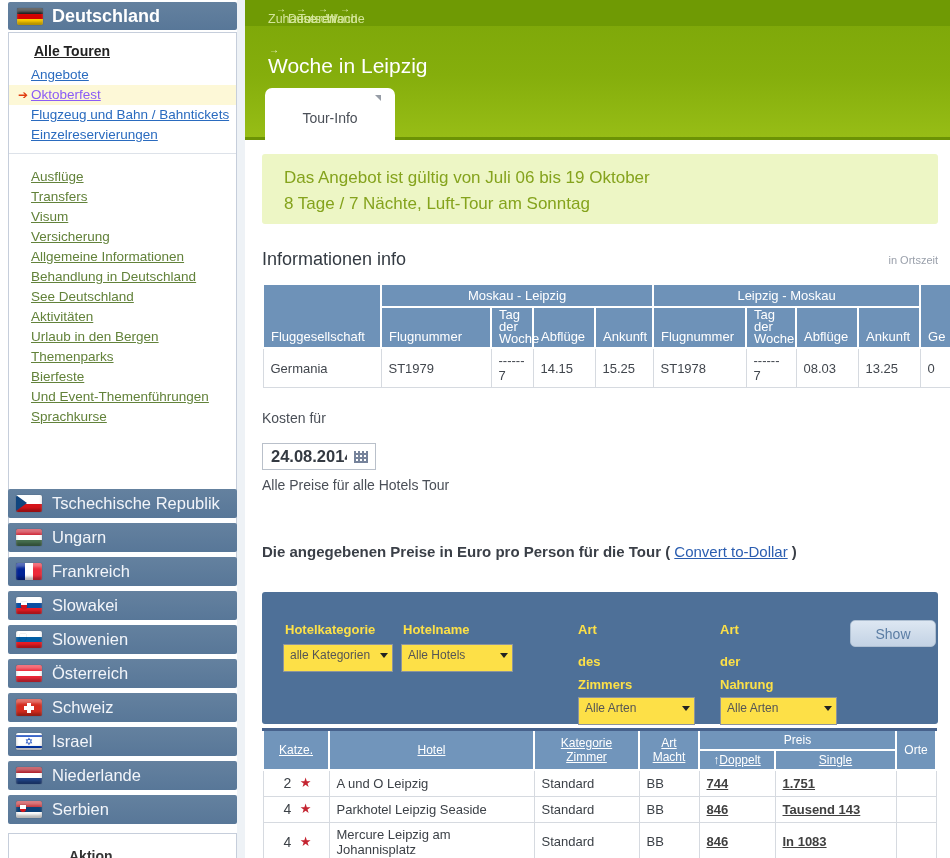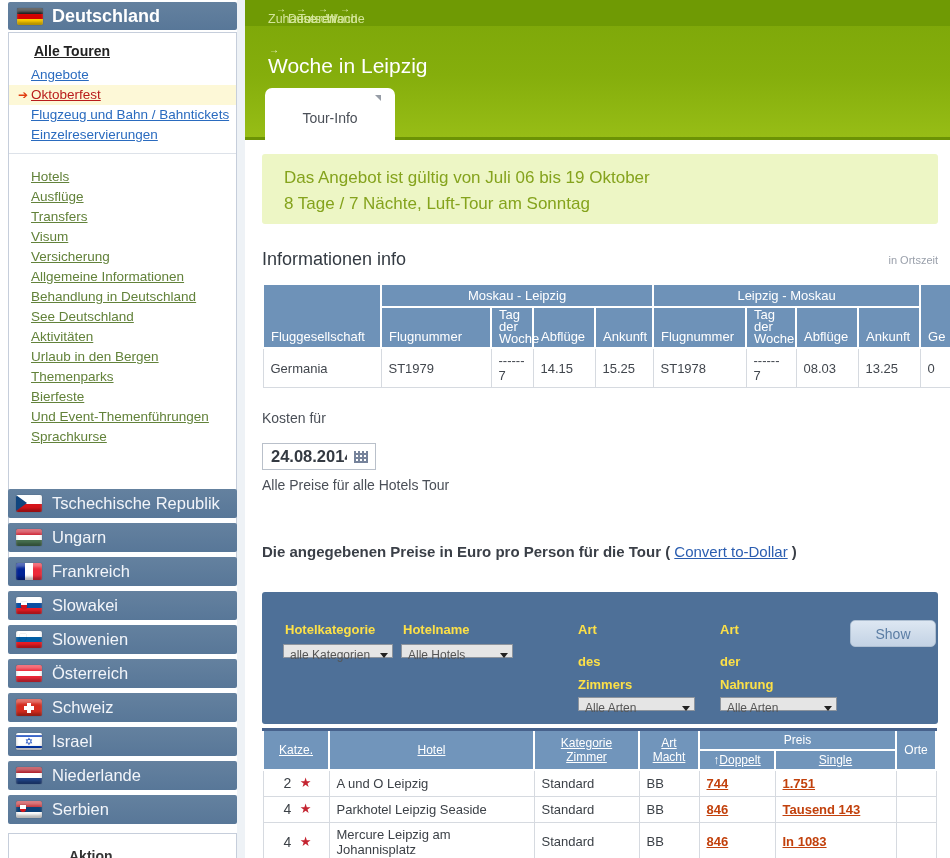--- a/index.html
+++ b/index.html
@@ -43,21 +43,21 @@
 
   .menu-box { position:absolute; left:8px; top:32px; width:229px; height:536px;
     background:#fff; border:1px solid #c6cedb; }
   .all-tours { display:block; margin:10px 0 0 25px; font-size:14px; font-weight:700;
     color:#222; text-decoration:underline; }
   .top-links { margin-top:6px; }
   .top-links .itm { display:block; position:relative; height:20px; line-height:20px;
     padding-left:22px; font-size:13.5px; }
   .top-links .itm a { color:#2a6bbf; text-decoration:underline; }
   .top-links .itm.active { background:#fdf8d7; }
-  .top-links .itm.active a { color:#b91c1c; }
+  .top-links .itm.active a { color:#8b5cf6; }
   .top-links .itm.active .arr { position:absolute; left:9px; top:0; color:#e03c10; font-size:12px; }
   .menu-divider { margin:8px 0 0 0; border:none; border-top:1px solid #dde2e9; height:0; }
   .green-links { margin-top:13px; }
   .green-links a { display:block; height:20px; line-height:20px; padding-left:22px;
     font-size:13.5px; color:#62823a; text-decoration:underline; }
 
   .countries { position:absolute; left:8px; top:489px; width:229px; }
   .country { position:relative; height:29px; margin-bottom:5px; border-radius:2px;
     background:linear-gradient(180deg,#64819f,#587798); color:#f2f5fa;
     font-size:16.5px; line-height:29px; cursor:default; }
@@ -112,38 +112,38 @@
     background-image:repeating-linear-gradient(0deg,#76839b 0 2px,transparent 2px 4px),
                      repeating-linear-gradient(90deg,#76839b 0 2px,transparent 2px 4px); }
   .price-note { position:absolute; left:17px; top:477px; font-size:14px; color:#4a4f57; }
 
   .price-line { position:absolute; left:17px; top:543px; font-size:15px; color:#3a3f47; font-weight:700; }
   .price-line a { color:#2a5db0; font-weight:400; text-decoration:underline; }
 
   .filters { position:absolute; left:17px; top:592px; width:676px; height:132px;
     background:#4e7098; border-radius:3px; }
   .filters .flbl { position:absolute; color:#fde047; font-size:13px; font-weight:700; }
-  .sel { position:absolute; height:14px; background:#e5e5e5; border:1px solid #8d949d;
+  .sel { position:absolute; height:28px; background:#fde047; border:1px solid #8d949d;
     font-size:12px; color:#555; line-height:20px; padding-left:6px; cursor:default; }
   .sel .sarr { position:absolute; right:4px; top:8px; width:0; height:0;
     border-left:4px solid transparent; border-right:4px solid transparent; border-top:5px solid #222; }
   .show-btn { position:absolute; left:588px; top:28px; width:86px; height:27px;
     background:linear-gradient(180deg,#dde7f2,#c3d2e4); border:1px solid #aebfd2; border-radius:5px;
     font-family:"Liberation Sans", sans-serif; font-size:14px; color:#5b7da4; cursor:pointer; }
 
   .htable { position:absolute; left:17px; top:728px; border-collapse:collapse; table-layout:fixed;
     width:673px; border-top:3px solid #47628c; }
   .htable td { font-size:13px; }
   .htable .hc { background:#7195bb; color:#fff; border:2px solid #fff; padding:2px 6px;
     text-align:center; vertical-align:middle; font-size:12px; }
   .htable .hc a { color:#fff; text-decoration:underline; }
   .htable .dc { background:#fff; color:#3c4147; border:1px solid #d6dae0; padding:4px 7px; height:26px; }
   .htable .num { padding-left:20px; font-size:14px; }
   .htable .star { float:right; color:#c42430; font-size:13px; margin-right:10px; }
-  .htable .dc a { color:#c2410c; font-weight:700; text-decoration:underline; }
+  .htable .dc a { color:#404040; font-weight:700; text-decoration:underline; }
 </style>
 </head>
 <body>
 
 <div class="page">
   <div class="gutter"></div>
 
   <div class="sb-header">
     <span class="flag de"></span>
     <span class="lbl">Deutschland</span>
@@ -161,21 +161,20 @@
       </div>
       <div class="itm">
         <a href="#">Flugzeug und Bahn / Bahntickets</a>
       </div>
       <div class="itm">
         <a href="#">Einzelreservierungen</a>
       </div>
     </div>
     <hr class="menu-divider">
     <div class="green-links">
-      <a href="#">Hotels</a>
       <a href="#">Ausflüge</a>
       <a href="#">Transfers</a>
       <a href="#">Visum</a>
       <a href="#">Versicherung</a>
       <a href="#">Allgemeine Informationen</a>
       <a href="#">Behandlung in Deutschland</a>
       <a href="#">See Deutschland</a>
       <a href="#">Aktivitäten</a>
       <a href="#">Urlaub in den Bergen</a>
       <a href="#">Themenparks</a>

